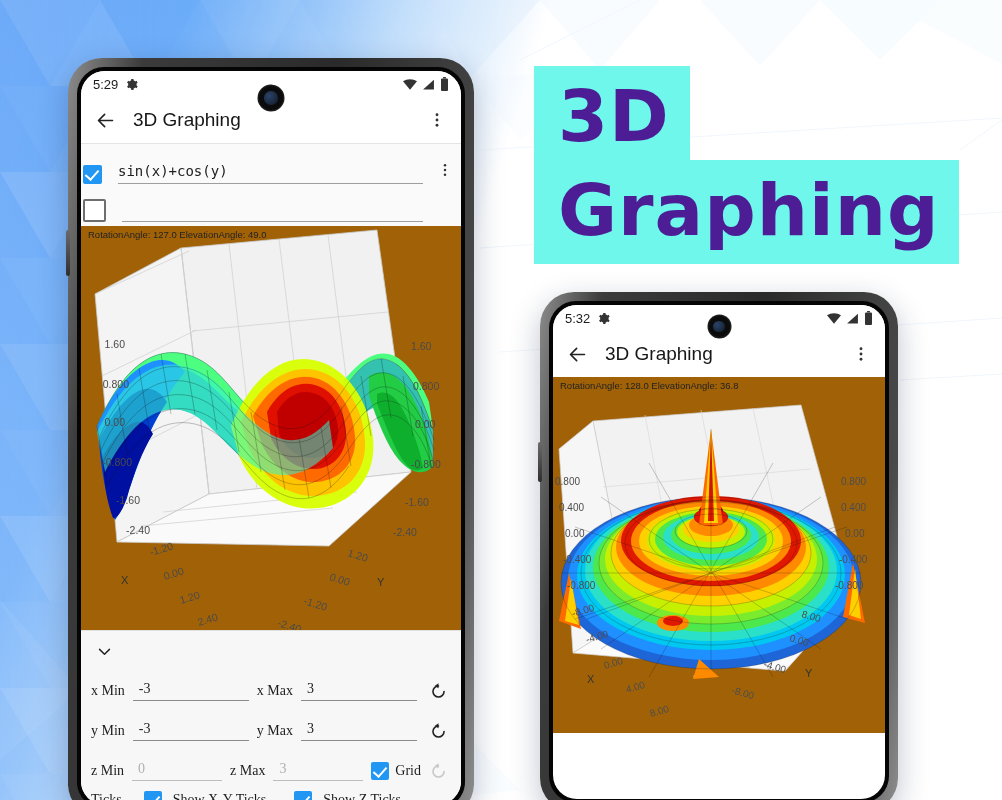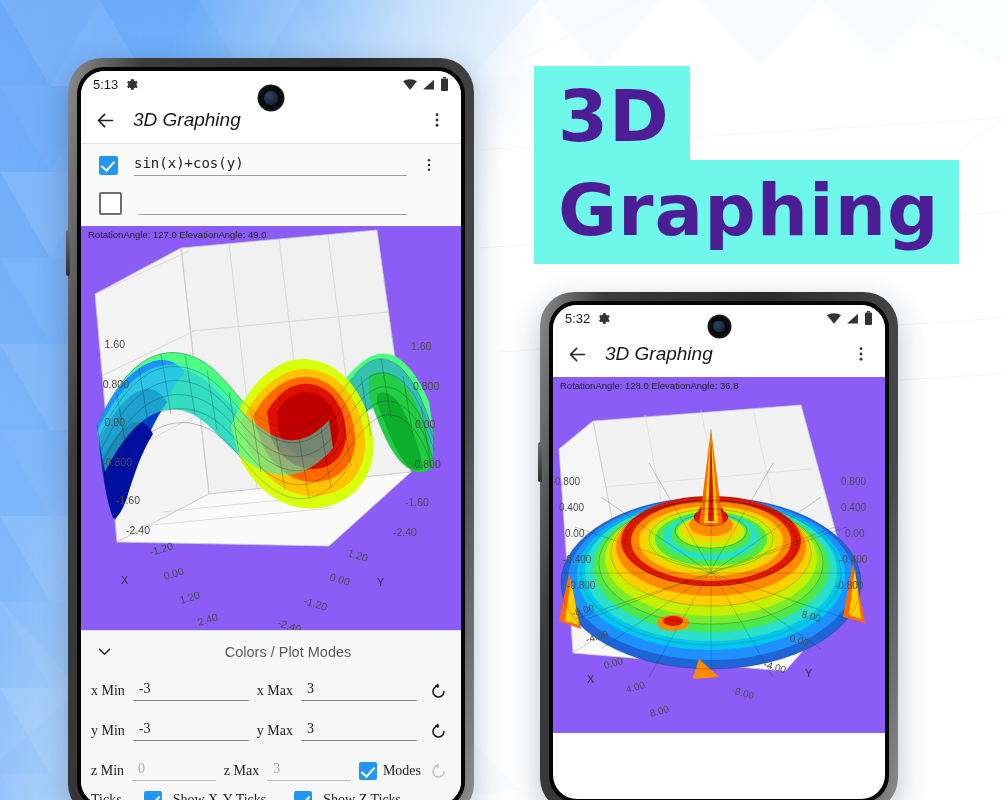--- a/index.html
+++ b/index.html
@@ -41,39 +41,39 @@
                  background:radial-gradient(circle at 35% 35%,#2b4468,#101826);}
 
   
   .statusbar{display:flex;align-items:center;height:26px;padding:0 12px;
              background:#fff;color:#1b1b1b;font-size:13px;}
   .sb-left{display:flex;align-items:center;gap:7px;}
   .sb-right{margin-left:auto;display:flex;align-items:center;gap:5px;}
 
   
   .appbar{display:flex;align-items:center;height:46px;padding:0 10px;background:#fff;}
-  .appbar .title{font-size:19px;color:#171717;margin-left:14px;font-style:italic;}
+  .appbar .title{font-size:19px;color:#171717;margin-left:14px;}
   .appbar .kebab{margin-left:auto;}
   .icon-btn{width:28px;height:28px;display:flex;align-items:center;justify-content:center;}
 
   
   .formulas{background:#fafafa;border-top:1px solid #e4e4e4;padding:2px 0 4px;}
-  .frow{display:flex;align-items:center;height:38px;padding:0 18px;}
+  .frow{display:flex;align-items:flex-end;height:38px;padding:0 2px;}
   .cb{width:19px;height:19px;border-radius:2px;flex:0 0 auto;}
   .cb.on{background:#2196F3;position:relative;}
   .cb.on::after{content:"";position:absolute;left:5px;top:2px;width:6px;height:11px;
                 border:solid #fff;border-width:0 2.4px 2.4px 0;transform:rotate(42deg);}
   .cb.off{border:2px solid #6e6e6e;background:#fff;}
   .ftext{flex:1;margin:0 8px 0 16px;border-bottom:1px solid #9e9e9e;
          font-family:"DejaVu Sans Mono",monospace;font-size:14px;color:#202020;
          padding-bottom:4px;white-space:nowrap;overflow:hidden;}
   .ftext.empty{min-height:19px;}
 
   
-  .plotwrap{position:relative;background:#8b5cf6;}
+  .plotwrap{position:relative;background:#a16207;}
   .anglelbl{position:absolute;left:7px;top:3px;font-size:9.5px;color:#222;
             white-space:nowrap;z-index:5;}
   .plotwrap svg{display:block;}
 
   
   .panel{background:#f7f7f7;border-top:1px solid #e0e0e0;}
   .tabrow{display:flex;align-items:center;height:40px;padding:0 6px;}
   .chev{width:34px;display:flex;align-items:center;justify-content:center;}
   .tab{flex:1;text-align:center;font-size:14.5px;color:#5a5a5a;padding:9px 0 7px;}
   .tab.active{color:#2196F3;border-bottom:2.5px solid #2196F3;}
@@ -178,21 +178,21 @@
   <span class="hl">Graphing</span>
 </div>
 
 <div class="phone" id="phone1">
   <div class="vol" style="top:172px;height:46px;"></div>
   <div class="inner">
     <div class="screen">
 
       <div class="statusbar">
         <div class="sb-left">
-          <span>5:13</span>
+          <span>5:29</span>
           <svg width="13" height="13" viewBox="0 0 24 24">
             <path fill="#333" d="M12 8a4 4 0 100 8 4 4 0 000-8zm9.4 4c0-.6-.05-1.1-.14-1.65l2.1-1.6-2-3.46-2.5 1a7.6 7.6 0 00-2.85-1.65L15.6 2h-4l-.4 2.64A7.6 7.6 0 008.35 6.3l-2.5-1-2 3.46 2.1 1.6c-.1.54-.15 1.04-.15 1.64s.05 1.1.15 1.65l-2.1 1.6 2 3.46 2.5-1a7.6 7.6 0 002.85 1.65l.4 2.64h4l.4-2.64a7.6 7.6 0 002.85-1.65l2.5 1 2-3.46-2.1-1.6c.09-.55.14-1.05.14-1.65z"></path>
           </svg>
         </div>
         <div class="sb-right">
           <svg width="14" height="11" viewBox="0 0 24 18">
             <path fill="#333" d="M12 18L0 3.5C3.3 1.2 7.5 0 12 0s8.7 1.2 12 3.5L12 18z"></path>
           </svg>
           <svg width="13" height="11" viewBox="0 0 24 20">
             <path fill="#333" d="M22 1v18H2L22 1z"></path>
@@ -358,21 +358,20 @@
         </svg>
       </div>
 
       <div class="panel">
         <div class="tabrow">
           <div class="chev">
             <svg width="17" height="17" viewBox="0 0 24 24">
               <path d="M5 9l7 7 7-7" stroke="#222" stroke-width="2" fill="none" stroke-linecap="round" stroke-linejoin="round"></path>
             </svg>
           </div>
-          <div class="tab">Colors / Plot Modes</div>
         </div>
 
         <div class="ctlrow">
           <span class="lab">x Min</span>
           <span class="field">-3</span>
           <span class="lab">x Max</span>
           <span class="field">3</span>
           <span class="reset">
             <svg width="19" height="19" viewBox="0 0 24 24">
               <path d="M12 5a7 7 0 107 7" stroke="#222" stroke-width="2" fill="none" stroke-linecap="round"></path>
@@ -394,21 +393,21 @@
           </span>
         </div>
 
         <div class="ctlrow">
           <span class="lab">z Min</span>
           <span class="field dim">0</span>
           <span class="lab">z Max</span>
           <span class="field dim">3</span>
           <span class="autobox">
             <span class="cb on sm"></span>
-            <span class="lab">Modes</span>
+            <span class="lab">Grid</span>
           </span>
           <span class="reset">
             <svg width="19" height="19" viewBox="0 0 24 24">
               <path d="M12 5a7 7 0 107 7" stroke="#c8c8c8" stroke-width="2" fill="none" stroke-linecap="round"></path>
               <path d="M12 1.5 L12 8 L7 5.2 Z" fill="#c8c8c8"></path>
             </svg>
           </span>
         </div>
 
         <div class="ctlrow cut" style="height:18px;">

